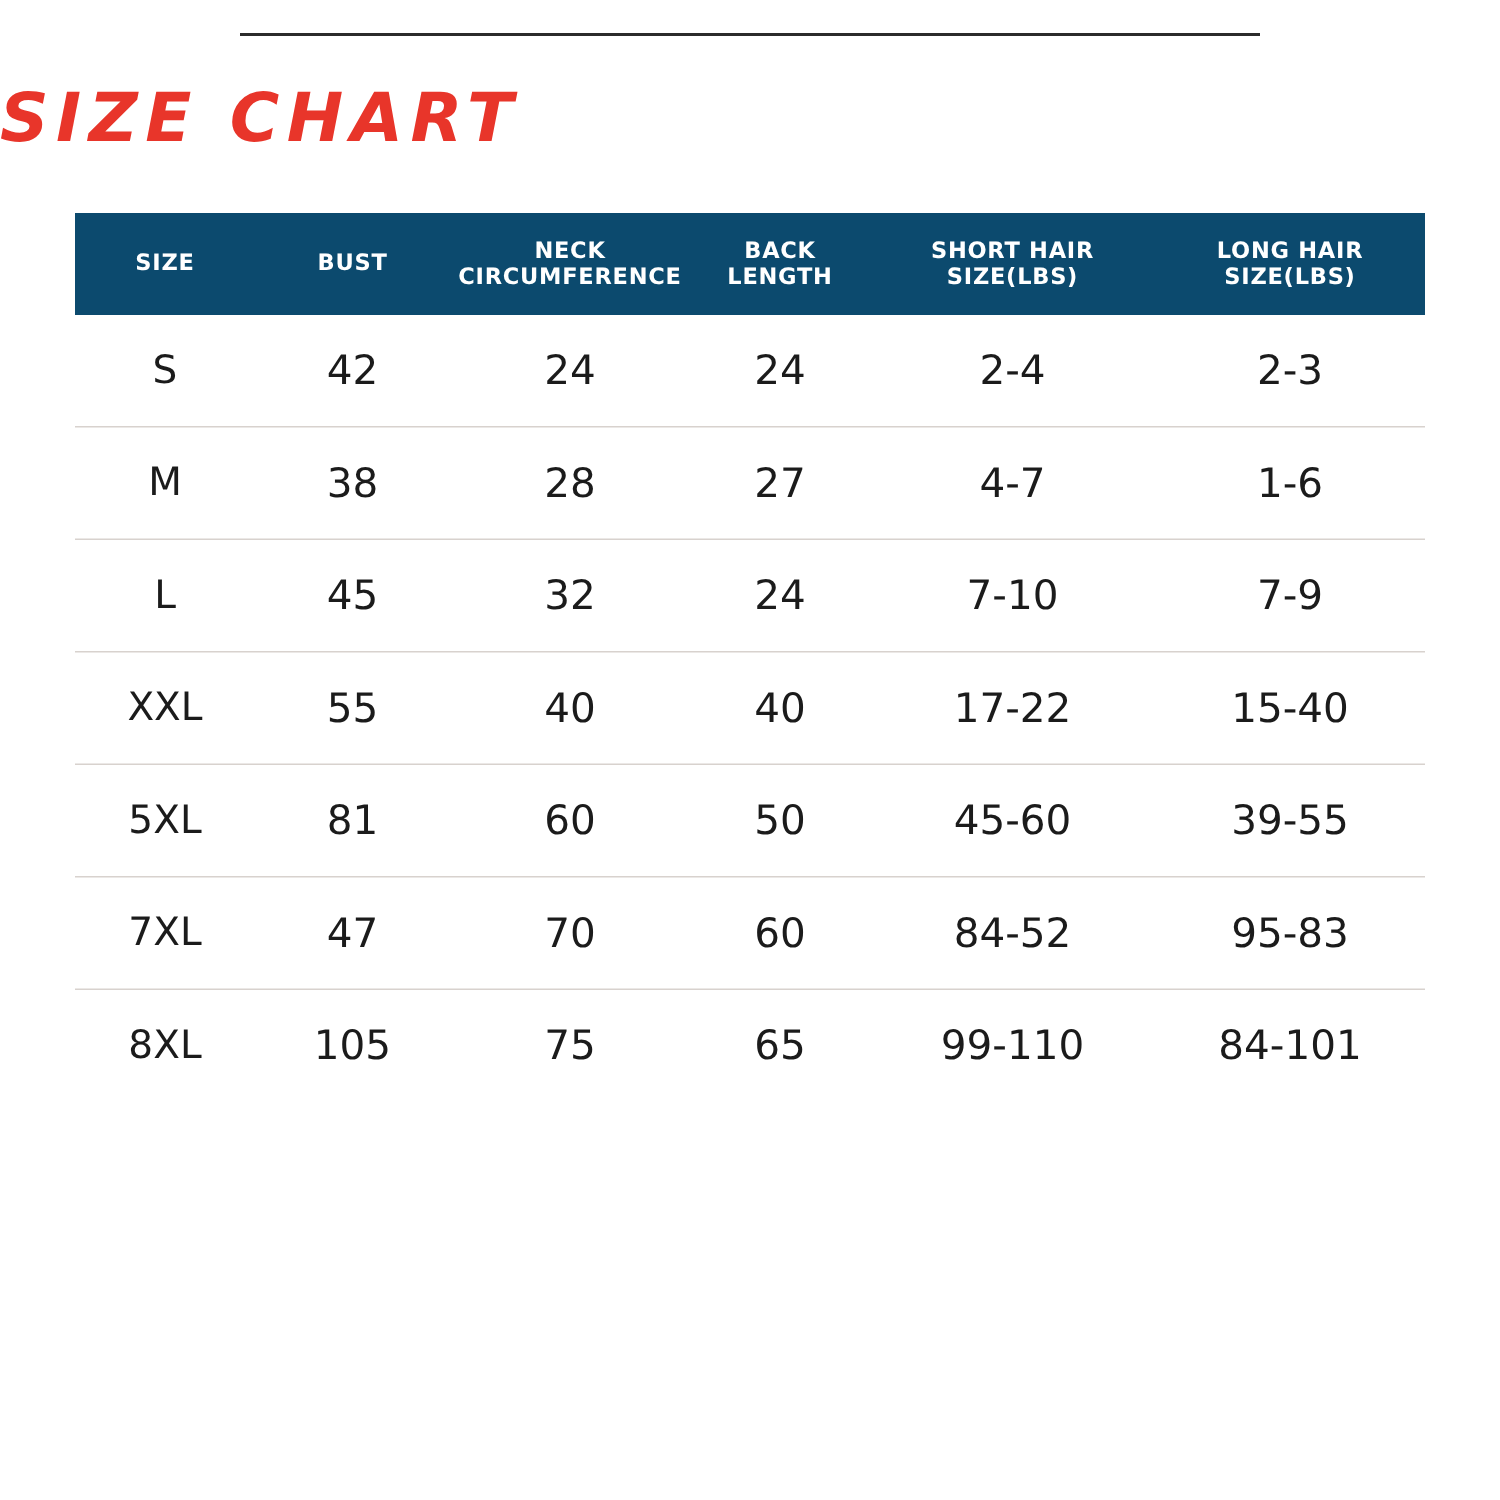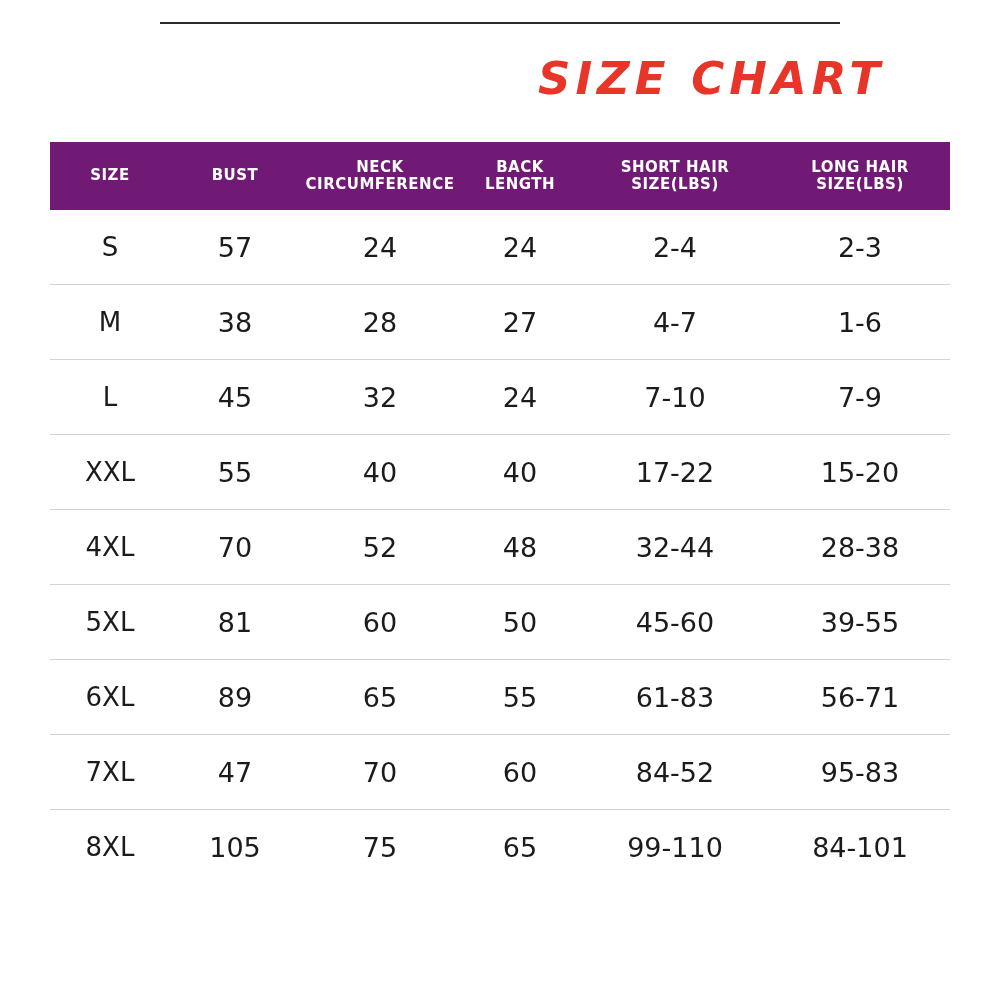--- a/index.html
+++ b/index.html
@@ -25,41 +25,41 @@
     top: 22px;
     width: 680px;
     height: 2px;
     background: #2b2b2b;
   }
   .title {
     position: absolute;
     left: 0;
     top: 52px;
     width: 885px;
-    text-align: right;
+    text-align: left;
     color: #e8352a;
     font-family: "DejaVu Sans", sans-serif;
     font-weight: bold;
     font-size: 45px;
     letter-spacing: 5px;
     font-style: italic;
   }
   .table-wrap {
     position: absolute;
     left: 50px;
     top: 142px;
     width: 900px;
   }
   table.size-chart {
     width: 900px;
     border-collapse: collapse;
     table-layout: fixed;
   }
   table.size-chart thead th {
-    background: #701a75;
+    background: #0c4a6e;
     color: #ffffff;
     font-family: "DejaVu Sans", sans-serif;
     font-size: 15px;
     font-weight: bold;
     letter-spacing: 0.5px;
     text-transform: uppercase;
     padding: 12px 2px;
     height: 44px;
     vertical-align: middle;
     line-height: 1.15;
@@ -135,21 +135,21 @@
           </th>
           <th>
             <span>LONG HAIR</span>
             <span class="l2">SIZE(LBS)</span>
           </th>
         </tr>
       </thead>
       <tbody>
         <tr>
           <td class="size-col">S</td>
-          <td>57</td>
+          <td>42</td>
           <td>24</td>
           <td>24</td>
           <td>2-4</td>
           <td>2-3</td>
         </tr>
         <tr>
           <td class="size-col">M</td>
           <td>38</td>
           <td>28</td>
           <td>27</td>
@@ -163,47 +163,31 @@
           <td>24</td>
           <td>7-10</td>
           <td>7-9</td>
         </tr>
         <tr>
           <td class="size-col">XXL</td>
           <td>55</td>
           <td>40</td>
           <td>40</td>
           <td>17-22</td>
-          <td>15-20</td>
-        </tr>
-        <tr>
-          <td class="size-col">4XL</td>
-          <td>70</td>
-          <td>52</td>
-          <td>48</td>
-          <td>32-44</td>
-          <td>28-38</td>
+          <td>15-40</td>
         </tr>
         <tr>
           <td class="size-col">5XL</td>
           <td>81</td>
           <td>60</td>
           <td>50</td>
           <td>45-60</td>
           <td>39-55</td>
         </tr>
         <tr>
-          <td class="size-col">6XL</td>
-          <td>89</td>
-          <td>65</td>
-          <td>55</td>
-          <td>61-83</td>
-          <td>56-71</td>
-        </tr>
-        <tr>
           <td class="size-col">7XL</td>
           <td>47</td>
           <td>70</td>
           <td>60</td>
           <td>84-52</td>
           <td>95-83</td>
         </tr>
         <tr>
           <td class="size-col">8XL</td>
           <td>105</td>

